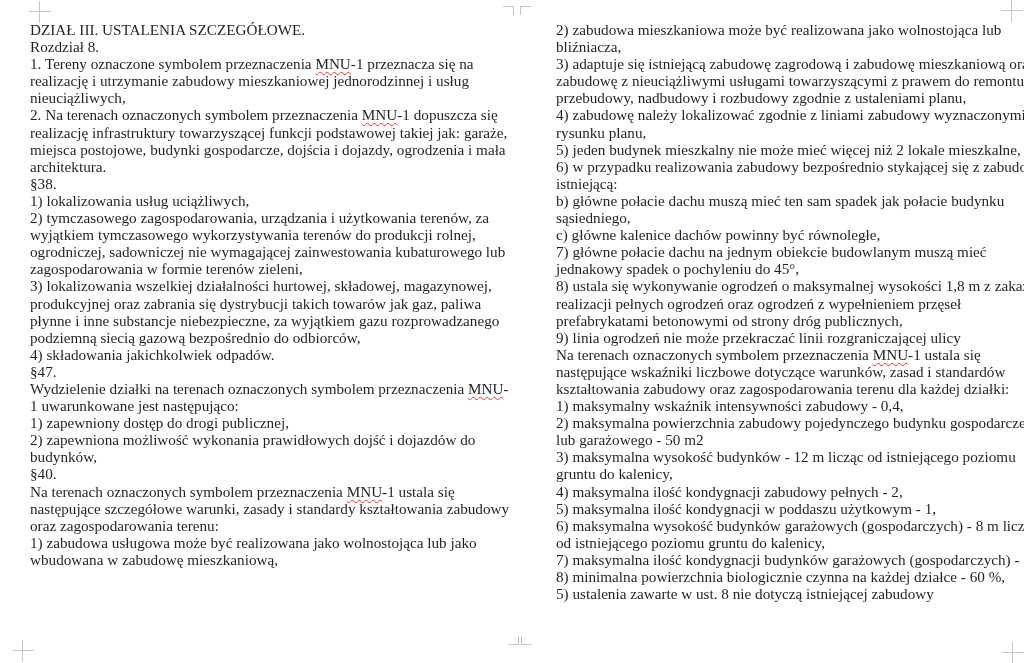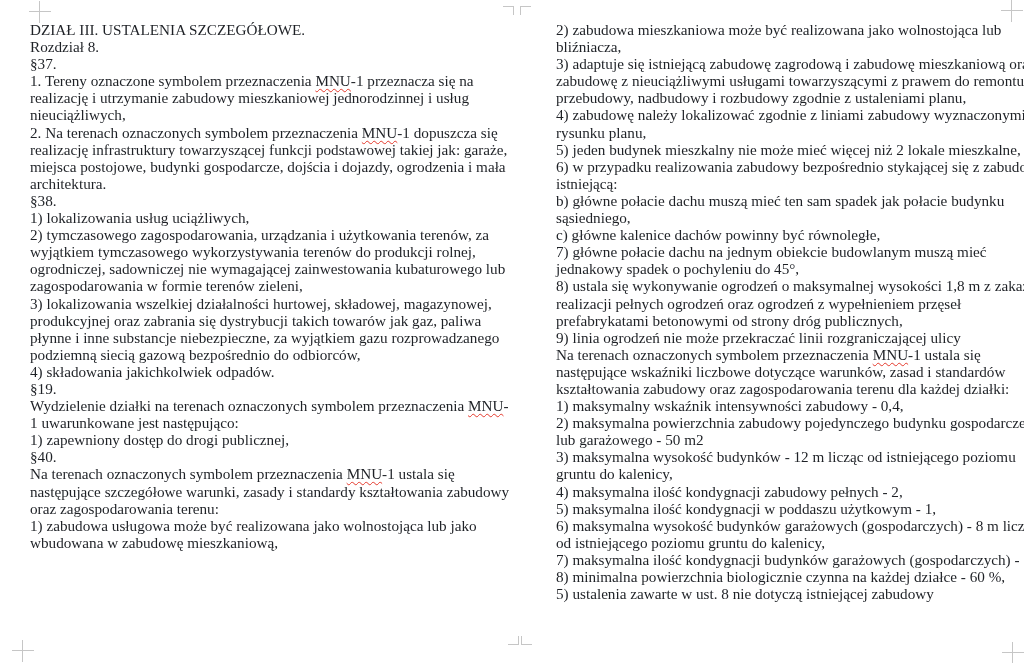--- a/index.html
+++ b/index.html
@@ -46,31 +46,31 @@
   .mark-bl{border-bottom:1px solid var(--mark);border-left:1px solid var(--mark);}
 </style>
 </head>
 <body>
 
 <div class="page">
 
   <div class="column column-left">
       <p class="para">DZIAŁ III. USTALENIA SZCZEGÓŁOWE.</p>
       <p class="para">Rozdział 8.</p>
-      <p class="para">§37.</p>
       <p class="para">1. Tereny oznaczone symbolem przeznaczenia <span class="misspelled">MNU</span>-1 przeznacza się na realizację i utrzymanie zabudowy mieszkaniowej jednorodzinnej i usług nieuciążliwych,</p>
       <p class="para">2. Na terenach oznaczonych symbolem przeznaczenia <span class="misspelled">MNU</span>-1 dopuszcza się realizację infrastruktury towarzyszącej funkcji podstawowej takiej jak: garaże, miejsca postojowe, budynki gospodarcze, dojścia i dojazdy, ogrodzenia i mała architektura.</p>
       <p class="para">§38.</p>
       <p class="para">1) lokalizowania usług uciążliwych,</p>
       <p class="para">2) tymczasowego zagospodarowania, urządzania i użytkowania terenów, za wyjątkiem tymczasowego wykorzystywania terenów do produkcji rolnej, ogrodniczej, sadowniczej nie wymagającej zainwestowania kubaturowego lub zagospodarowania w formie terenów zieleni,</p>
       <p class="para">3) lokalizowania wszelkiej działalności hurtowej, składowej, magazynowej, produkcyjnej oraz zabrania się dystrybucji takich towarów jak gaz, paliwa płynne i inne substancje niebezpieczne, za wyjątkiem gazu rozprowadzanego podziemną siecią gazową bezpośrednio do odbiorców,</p>
       <p class="para">4) składowania jakichkolwiek odpadów.</p>
-      <p class="para">§19.</p>
+      <p class="para">§47.</p>
       <p class="para">Wydzielenie działki na terenach oznaczonych symbolem przeznaczenia <span class="misspelled">MNU</span>-1 uwarunkowane jest następująco:</p>
       <p class="para">1) zapewniony dostęp do drogi publicznej,</p>
+      <p class="para">2) zapewniona możliwość wykonania prawidłowych dojść i dojazdów do budynków,</p>
       <p class="para">§40.</p>
       <p class="para">Na terenach oznaczonych symbolem przeznaczenia <span class="misspelled">MNU</span>-1 ustala się następujące szczegółowe warunki, zasady i standardy kształtowania zabudowy oraz zagospodarowania terenu:</p>
       <p class="para">1) zabudowa usługowa może być realizowana jako wolnostojąca lub jako wbudowana w zabudowę mieszkaniową,</p>
     </div>
 
   <div class="column column-right">
       <p class="para">2) zabudowa mieszkaniowa może być realizowana jako wolnostojąca lub bliźniacza,</p>
       <p class="para">3) adaptuje się istniejącą zabudowę zagrodową i zabudowę mieszkaniową oraz zabudowę z nieuciążliwymi usługami towarzyszącymi z prawem do remontu, przebudowy, nadbudowy i rozbudowy zgodnie z ustaleniami planu,</p>
       <p class="para">4) zabudowę należy lokalizować zgodnie z liniami zabudowy wyznaczonymi na rysunku planu,</p>
       <p class="para">5) jeden budynek mieszkalny nie może mieć więcej niż 2 lokale mieszkalne,</p>

